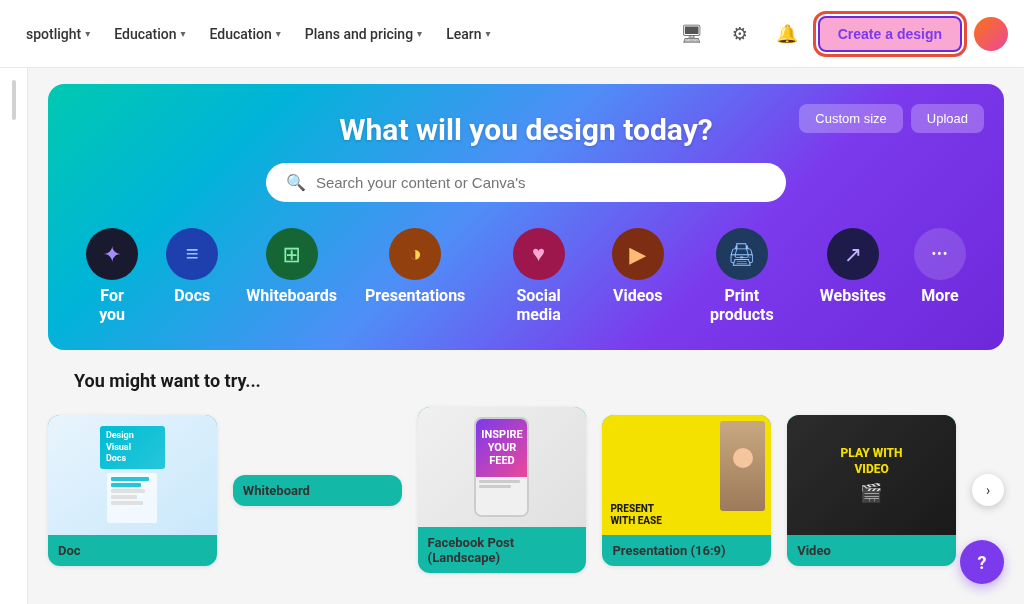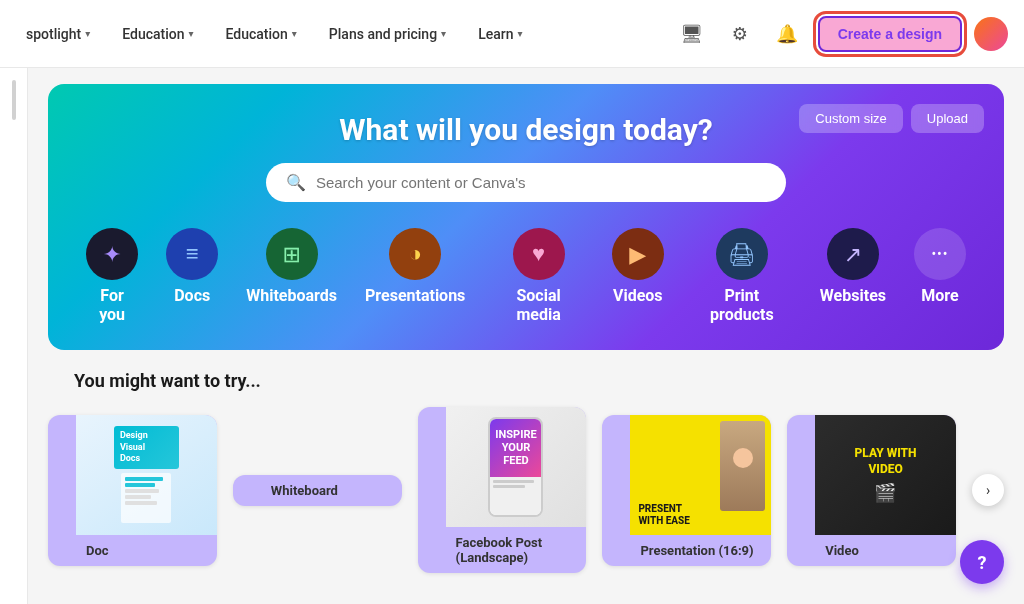--- a/index.html
+++ b/index.html
@@ -4,21 +4,21 @@
   <style>
     * { margin: 0; padding: 0; box-sizing: border-box; }
     body { font-family: -apple-system, BlinkMacSystemFont, 'Segoe UI', Roboto, sans-serif; background: #f5f5f5; width: 1024px; height: 604px; overflow: hidden; }
 
     
     .navbar {
       display: flex; align-items: center; justify-content: space-between;
       background: #fff; padding: 0 16px; height: 68px;
       border-bottom: 1px solid #e8e8e8; position: relative; z-index: 10;
     }
-    .nav-left { display: flex; align-items: center; gap: 12px; }
+    .nav-left { display: flex; align-items: center; gap: 4px; }
     .nav-item {
       display: flex; align-items: center; gap: 4px;
       padding: 6px 10px; font-size: 14px; color: #333; cursor: pointer;
       border-radius: 6px; font-weight: 500;
     }
     .nav-item .chevron { font-size: 10px; color: #666; }
     .nav-right { display: flex; align-items: center; gap: 12px; }
     .nav-icon { width: 36px; height: 36px; display: flex; align-items: center; justify-content: center; cursor: pointer; color: #555; font-size: 18px; border-radius: 50%; }
     .create-btn {
       background: #f9a8d4; border: 2px solid #6d28d9; color: #7c3aed;
@@ -79,22 +79,22 @@
       width: 52px; height: 52px; border-radius: 50%; background: rgba(255,255,255,0.9);
       display: flex; align-items: center; justify-content: center; font-size: 22px;
     }
     .category-label { color: #fff; font-size: 16px; font-weight: 700; text-align: center; }
 
     
     .suggestions { padding: 20px 20px; }
     .suggestions-title { font-size: 18px; font-weight: 700; color: #1a1a1a; margin-bottom: 16px; margin-left: 26px; }
     .card {
       flex: 1; border-radius: 12px; overflow: hidden; cursor: pointer;
-      background: #c4b5fd; box-shadow: 0 1px 4px rgba(0,0,0,0.1);
-      transition: transform 0.2s; max-width: 185px; padding-left: 28px;
+      background: #14b8a6; box-shadow: 0 1px 4px rgba(0,0,0,0.1);
+      transition: transform 0.2s; max-width: 185px;
     }
     .card-thumb {
       width: 100%; height: 120px; object-fit: cover; display: block;
       overflow: hidden; position: relative;
     }
     .card-label { padding: 8px 10px; font-size: 13px; color: #333; font-weight: 700; }
 
     
     .thumb-doc {
       background: linear-gradient(145deg, #e8f4fd, #c9e8fb);

